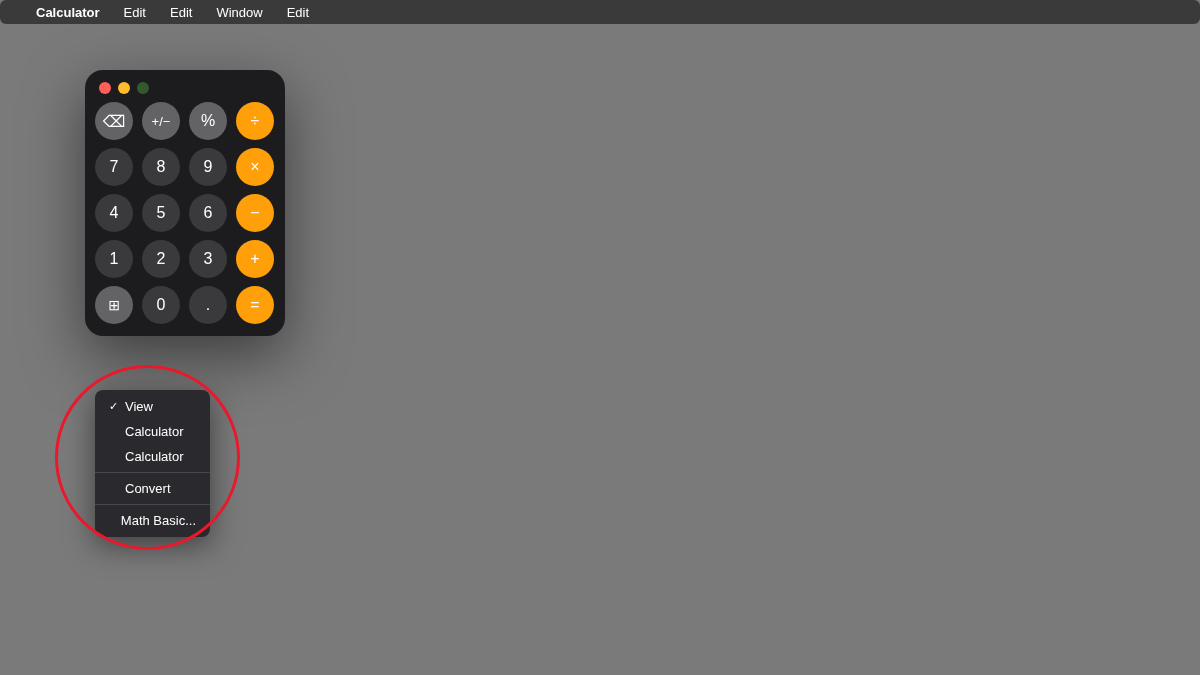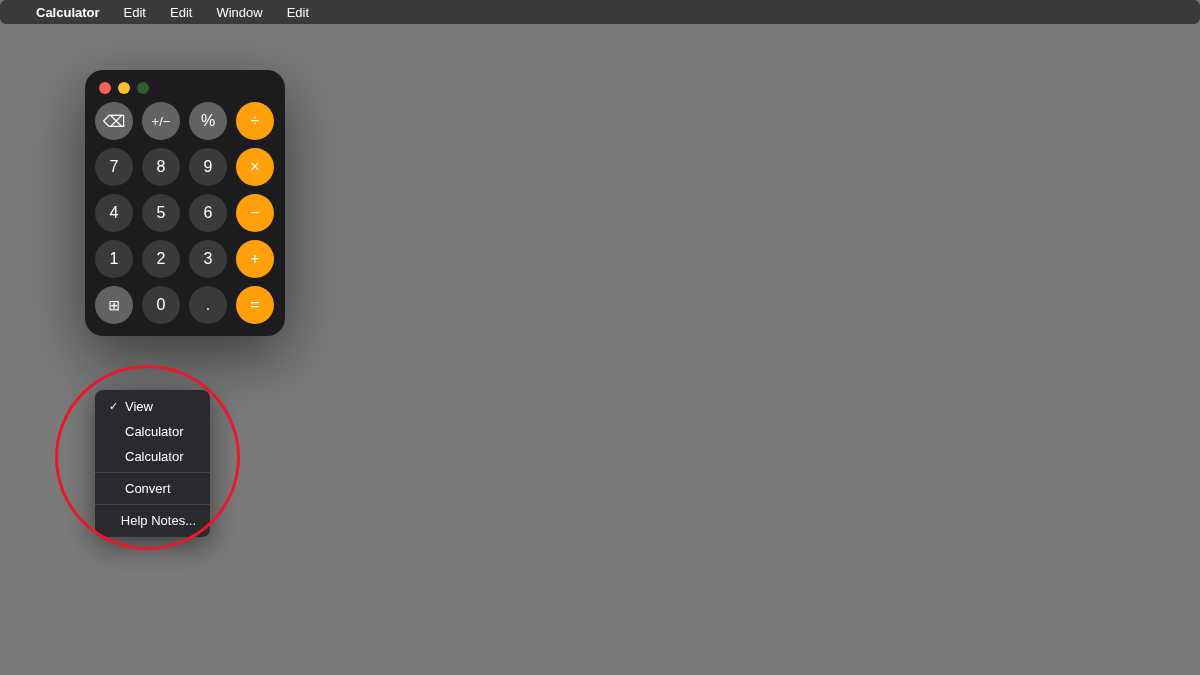--- a/index.html
+++ b/index.html
@@ -220,17 +220,17 @@
     <span>Calculator</span>
   </div>
   <div class="context-menu-separator"></div>
   <div class="context-menu-item">
     <span class="checkmark"> </span>
     <span>Convert</span>
   </div>
   <div class="context-menu-separator"></div>
   <div class="context-menu-item">
     <span class="checkmark"> </span>
-    <span>Help Notes...</span>
+    <span>Math Basic...</span>
   </div>
 </div>
 
 <div class="red-circle"></div>
 
 </body></html>

